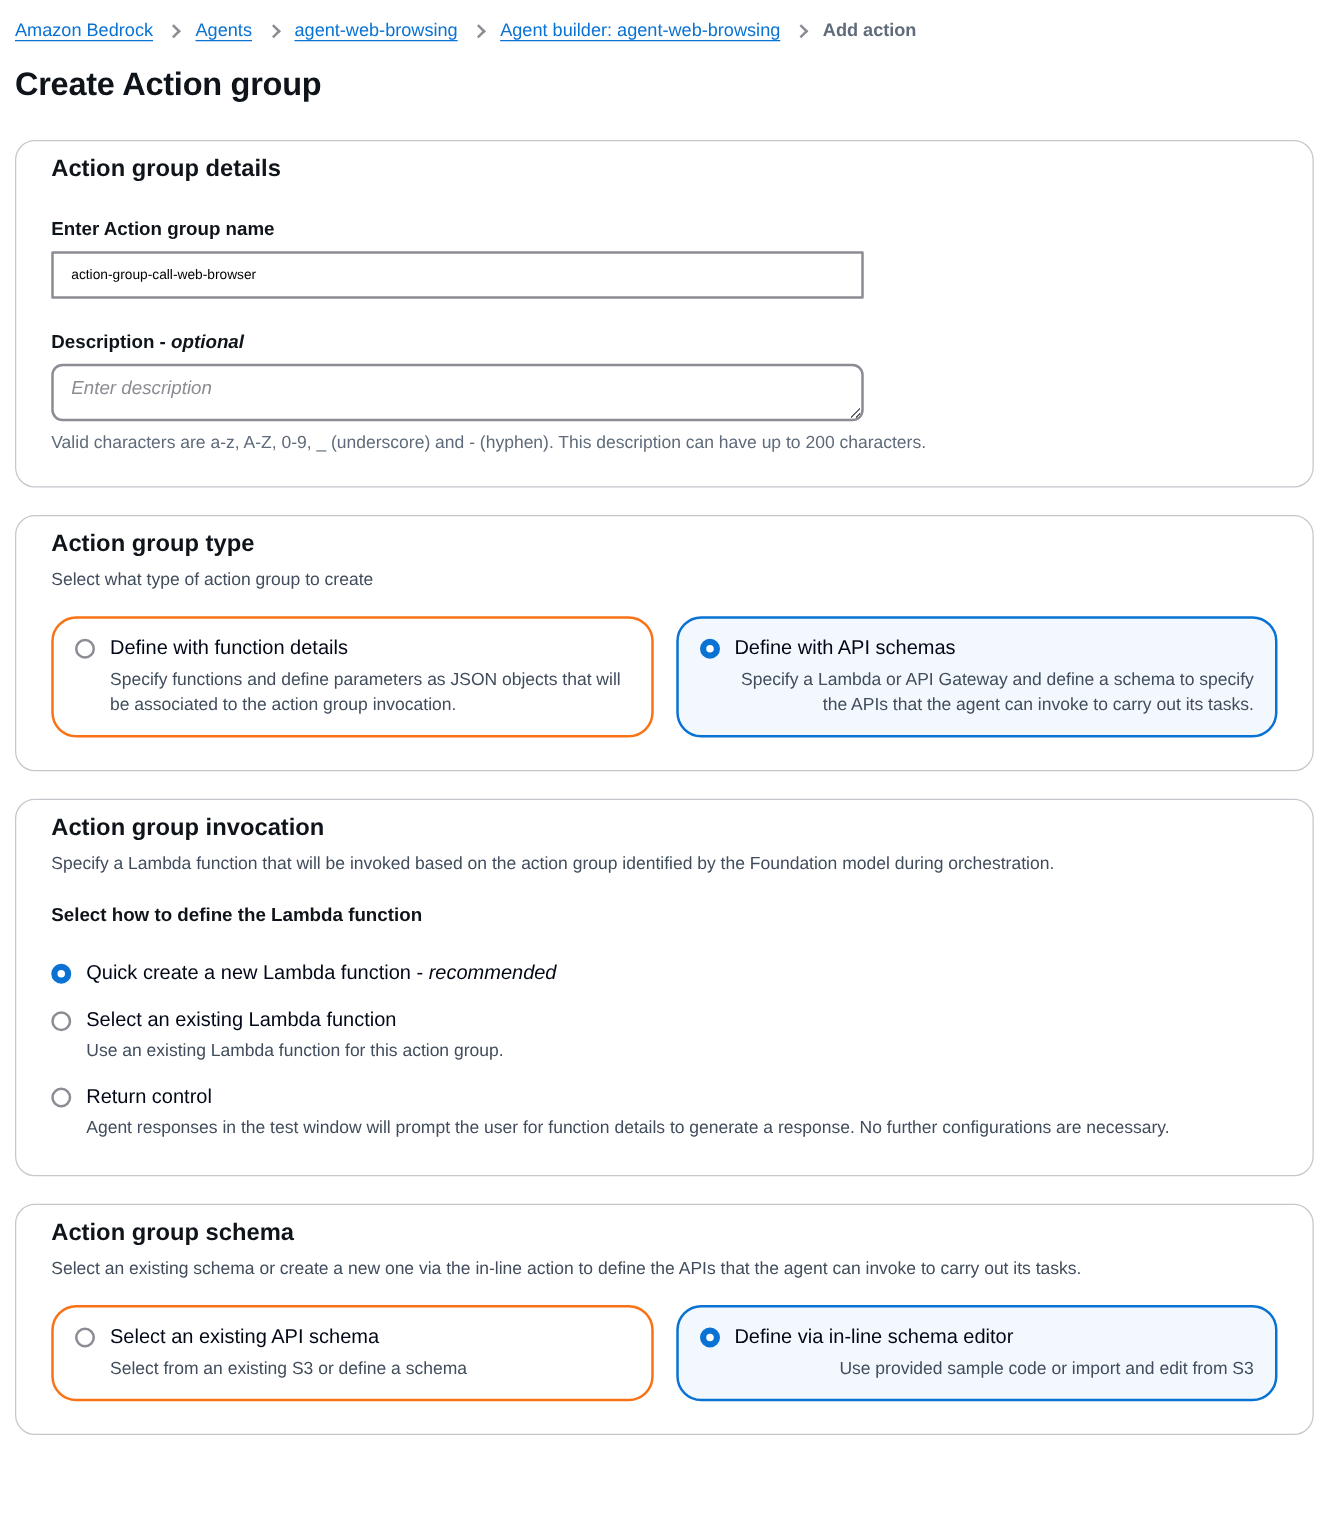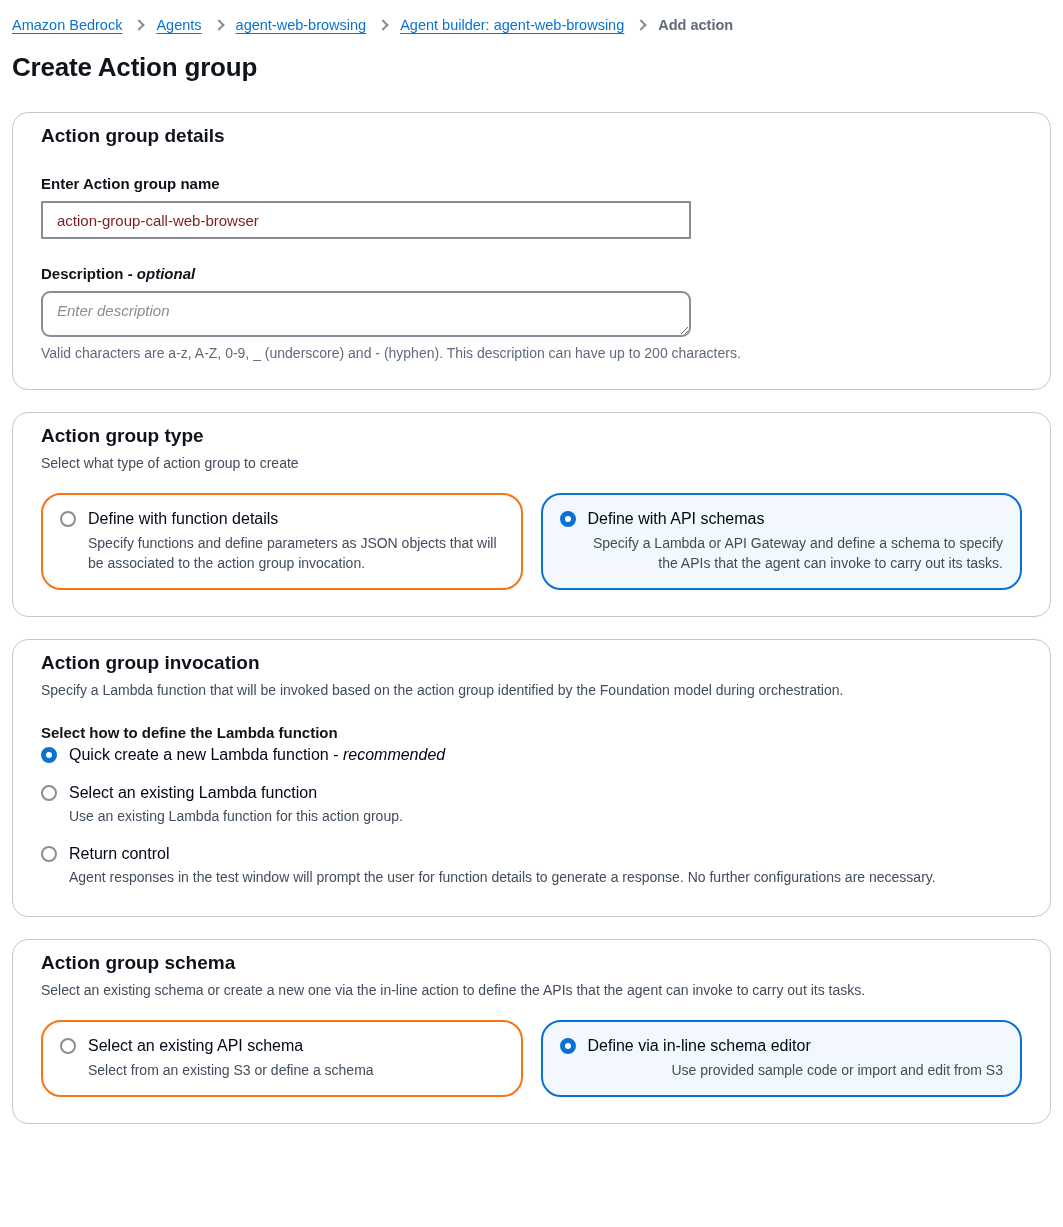--- a/index.html
+++ b/index.html
@@ -82,23 +82,23 @@
     color: #0f141a;
     margin-bottom: 9px;
   }
   .field-label .optional { font-style: italic; }
   input.text-input {
     width: 650px;
     height: 38px;
     border: 2px solid #8c8c94;
     border-radius: 1px;
     padding: 0 14px;
-    font-size: 15px;
+    font-size: 11px;
     font-family: inherit;
-    color: #7f1d1d;
+    color: #000000;
     background: #fff;
     outline: none;
     display: block;
     margin-bottom: 26px;
   }
   textarea.text-area {
     width: 650px;
     height: 46px;
     border: 2px solid #8c8c94;
     border-radius: 9px;
@@ -159,21 +159,21 @@
   .radio.selected {
     border: 5px solid #0972d3;
     background: #fff;
   }
 
   
   .radio-group-label {
     font-size: 15px;
     font-weight: 700;
     color: #0f141a;
-    margin: 24px 0 2px 0;
+    margin: 24px 0 26px 0;
   }
   .radio-option { margin-bottom: 15px; }
   .radio-option:last-child { margin-bottom: 2px; }
   .radio-option .option-head {
     display: flex;
     align-items: center;
     gap: 12px;
     cursor: pointer;
   }
   .option-label { font-size: 16px; color: #000716; line-height: 23px; }

